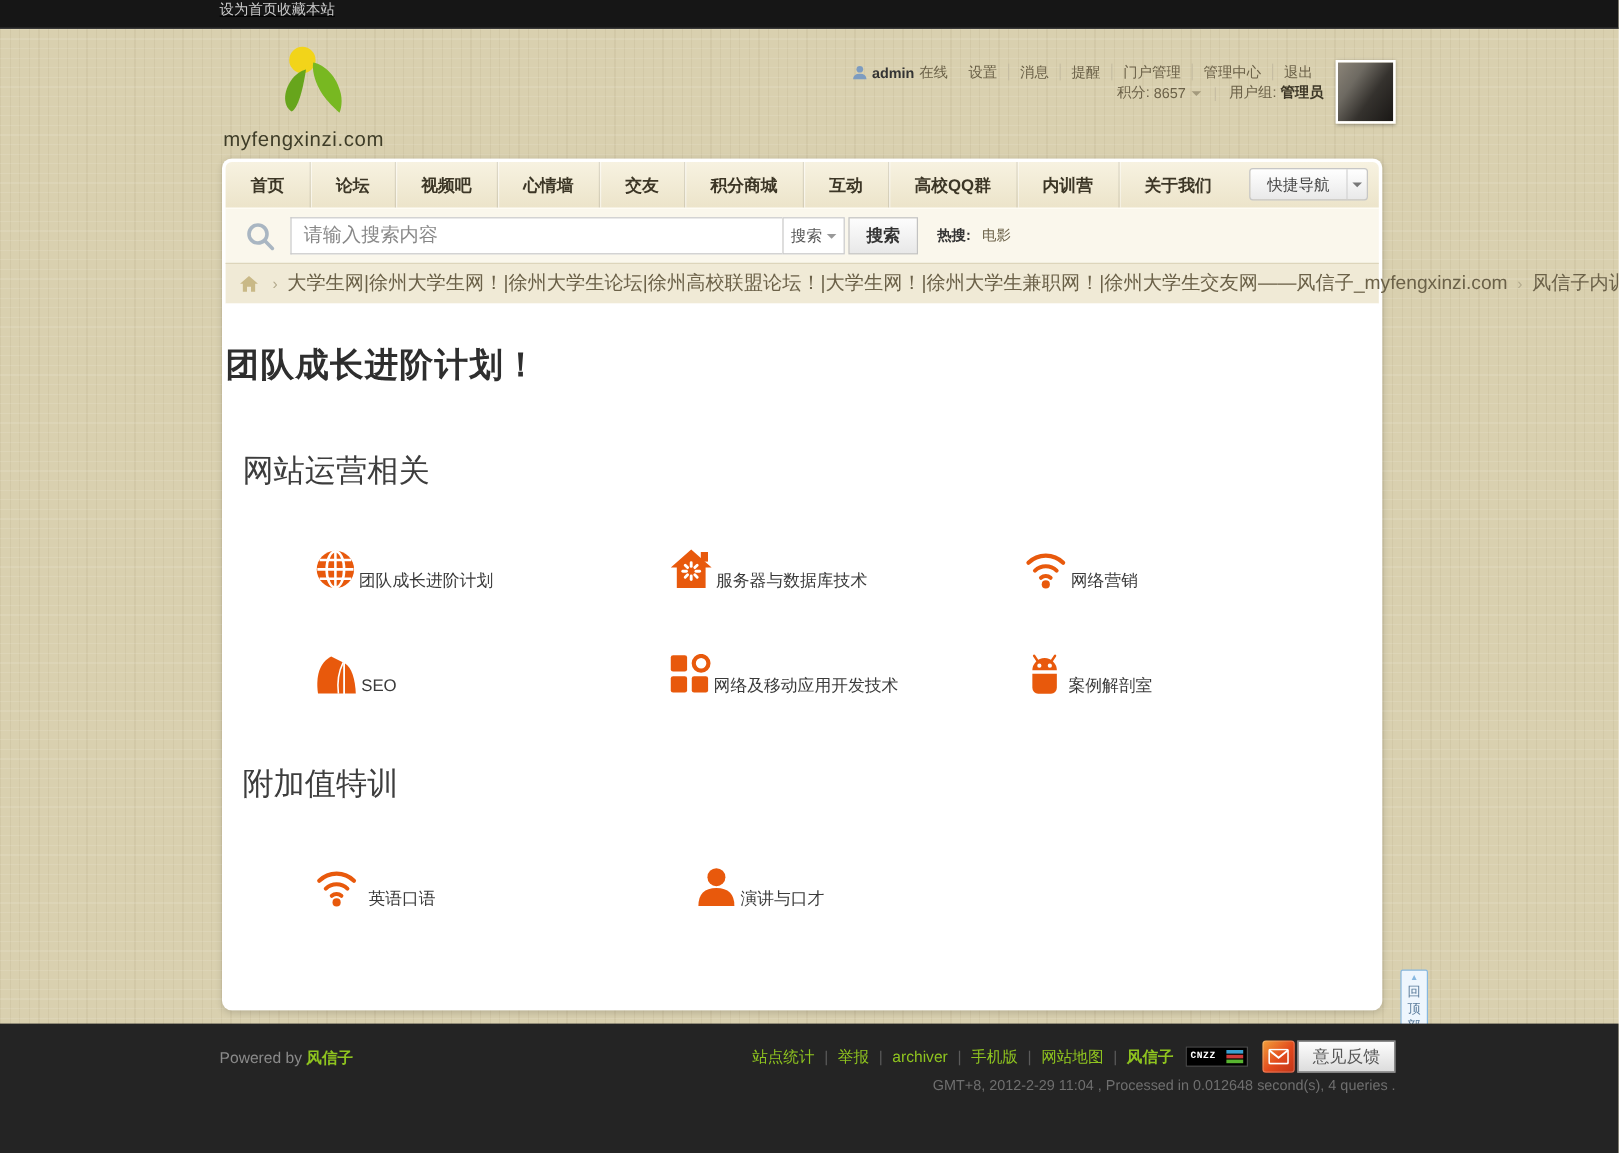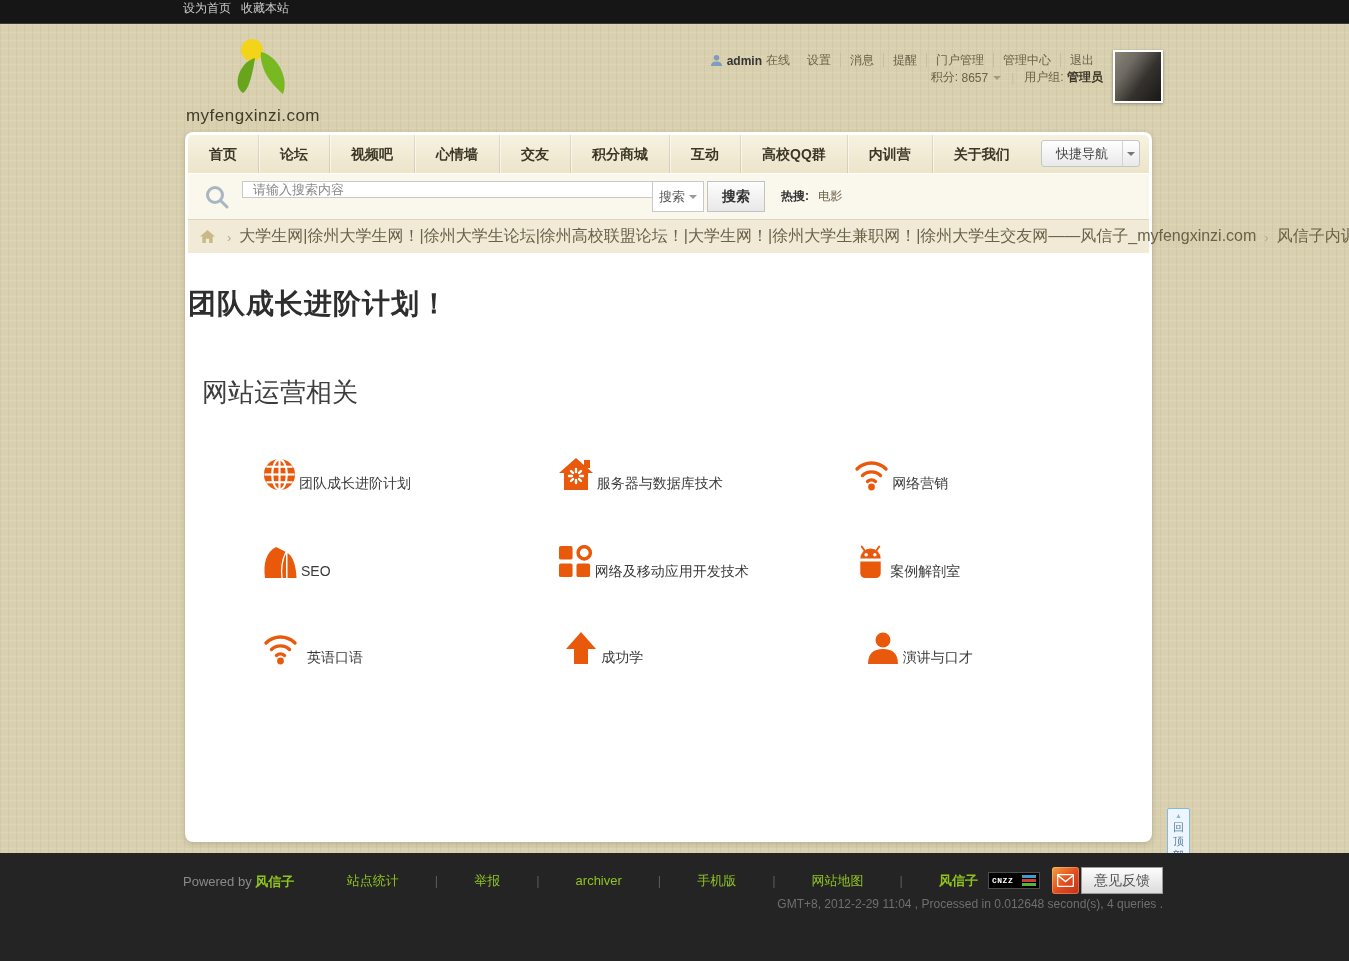--- a/index.html
+++ b/index.html
@@ -7,21 +7,21 @@
   body { font-family:"Liberation Sans","DejaVu Sans",sans-serif; }
   #page {
     position:relative; width:1349px; height:961px; overflow:hidden;
     background-color:#d9d0af;
     background-image:
       repeating-linear-gradient(0deg, rgba(255,255,255,.10) 0 1px, transparent 1px 8px),
       repeating-linear-gradient(90deg, rgba(120,100,60,.07) 0 1px, transparent 1px 8px);
   }
   
   .topbar { position:absolute; left:0; top:0; width:100%; height:24px; background:#161616; border-bottom:1px solid #3a3a3a; }
-  .topbar-inner { position:absolute; left:183px; top:0; height:17px; display:flex; align-items:center; gap:10px; }
+  .topbar-inner { position:absolute; left:183px; top:0; height:17px; display:flex; align-items:center; gap:0;text-decoration:underline; }
   .topbar a { color:#cbcbcb; font-size:12px; text-decoration:none; cursor:pointer; }
   
   .logo { position:absolute; left:183px; top:38px; width:140px; text-align:center; cursor:pointer; }
   .logo-text { font-size:17px; color:#3f3d28; letter-spacing:.5px; margin-top:2px; }
   
   .user-panel { position:absolute; right:246px; top:52px; text-align:right; font-size:12px; color:#6b6148; }
   .user-row { display:flex; justify-content:flex-end; align-items:center; }
   .user-row .uicon { margin-right:4px; display:inline-flex; }
   .user-name { font-weight:bold; color:#333; margin-right:4px; cursor:pointer; }
   .user-links a { color:#6b6148; text-decoration:none; padding:0 9px; border-left:1px solid #c6bda2; cursor:pointer; }
@@ -41,21 +41,21 @@
               border-right:1px solid rgba(0,0,0,.10); box-shadow:1px 0 0 rgba(255,255,255,.55); text-decoration:none; }
   .quicknav { position:absolute; right:9px; top:5px; height:27px; display:flex; align-items:stretch;
               background:linear-gradient(#ffffff,#e9e9e9); border:1px solid #c6c6c6; border-radius:3px; cursor:pointer; }
   .quicknav-label { font-size:13px; color:#444; padding:0 14px; line-height:25px; }
   .quicknav-caretbox { width:17px; border-left:1px solid #d2d2d2; display:flex; align-items:center; justify-content:center; }
   .quicknav-caretbox i { width:0; height:0; border:4px solid transparent; border-top-color:#777; margin-top:4px; }
   
   .search-row { height:46px; background:#faf7ec; border-top:1px solid #fffdf5; display:flex; align-items:center; padding:0 14px; }
   .search-mag { margin:0 12px 0 2px; display:inline-flex; }
   .search-group { display:flex; align-items:stretch; height:31px; }
-  .search-input { width:410px; height:17px; border:1px solid #c9c9c9; border-right:none; padding:0 10px; font-size:13px; color:#333; background:#fff; outline:none; }
+  .search-input { width:410px; height:31px; border:1px solid #c9c9c9; border-right:none; padding:0 10px; font-size:16px; color:#333; background:#fff; outline:none; }
   .search-input::placeholder { color:#888; }
   .search-scope { width:52px; height:31px; border:1px solid #c9c9c9; background:#fff; display:flex; align-items:center; justify-content:center; gap:4px; font-size:13px; color:#555; cursor:pointer; }
   .search-scope i { width:0; height:0; border:4px solid transparent; border-top-color:#999; margin-top:4px; }
   .search-btn { margin-left:3px; width:58px; height:31px; background:linear-gradient(#fdfdfd,#e8e8e8); border:1px solid #c2c2c2; font-size:14px; font-weight:bold; color:#333; cursor:pointer; }
   .hot { margin-left:16px; font-size:12px; color:#333; }
   .hot b { font-weight:bold; }
   .hot a { color:#6b6148; text-decoration:none; margin-left:6px; cursor:pointer; }
   
   .crumb-row { height:34px; background:#f0ead6; border-top:1px solid #ddd5bb; display:flex; align-items:center; padding:0 12px; font-size:16px; color:#6b6148; border-radius:0 0 0 0; }
   .crumb-home { display:inline-flex; margin-right:4px; cursor:pointer; }
@@ -71,21 +71,21 @@
   .course-item .clabel { font-size:14px; color:#3a3a3a; margin-left:2px; line-height:18px; }
   
   .backtop { position:absolute; left:1167px; top:808px; width:23px; height:56px; background:#eef6fd; border:1px solid #87b8e0; border-radius:2px; cursor:pointer; text-align:center; padding-top:2px; }
   .backtop::before { content:"▲"; display:block; font-size:7px; color:#87b8e0; line-height:9px; }
   .backtop-label { display:block; width:13px; margin:0 auto; font-size:11px; line-height:14px; color:#5c7d9c; word-break:break-all; }
   
   .footer { position:absolute; left:0; top:853px; width:100%; height:115px; background:#242424; }
   .footer-left { position:absolute; left:183px; top:20px; font-size:13px; color:#8a8a8a; }
   .footer-left b { color:#8fc41f; font-weight:bold; cursor:pointer; }
   .footer-right { position:absolute; right:186px; top:14px; display:flex; align-items:center; }
-  .footer-links { display:flex; align-items:center; font-size:13px;gap:28px; }
+  .footer-links { display:flex; align-items:center; font-size:13px; }
   .footer-links a { color:#8fc41f; text-decoration:none; cursor:pointer; }
   .footer-links .fsep { color:#5a5a5a; margin:0 8px; }
   .footer-links a.brand { font-weight:bold; }
   .cnzz { margin-left:10px; width:52px; height:17px; background:#000; border:1px solid #4d4d4d; display:flex; align-items:center; justify-content:space-between; padding:0 3px; cursor:pointer; }
   .cnzz-text { color:#fff; font-size:8px; font-weight:bold; font-family:"Liberation Mono","DejaVu Sans Mono",monospace; letter-spacing:.5px; }
   .cnzz-bars { display:flex; flex-direction:column; gap:1px; }
   .cnzz-bars i { display:block; width:14px; height:3px; }
   .cnzz-bars i:nth-child(1){ background:#3a9fd0; }
   .cnzz-bars i:nth-child(2){ background:#d03a3a; }
   .cnzz-bars i:nth-child(3){ background:#58b530; }
@@ -282,46 +282,39 @@
                 </g>
                 <circle cx="13.5" cy="10" r="1.8" fill="#fff"></circle>
                 <circle cx="22.5" cy="10" r="1.8" fill="#fff"></circle>
                 <path d="M7.5 17 h21 v12 a5 5 0 0 1 -5 5 h-11 a5 5 0 0 1 -5 -5 Z" fill="#E8590C"></path>
               </svg>
           </span>
           <span class="clabel">案例解剖室</span>
         </a>
       </div>
 
+      <h2 class="section-h" style="margin-top:56px;">附加值特训</h2>
 
       <div class="item-row" style="margin-top:50px;gap:17px;">
         <a class="course-item">
           <span class="cicon">
             <svg width="37" height="36" viewBox="0 0 37 36">
                 <g fill="none" stroke="#E8590C" stroke-width="3.4" stroke-linecap="round">
                   <path d="M4 13 a20.5 20.5 0 0 1 29 0"></path>
                   <path d="M9.5 19.5 a13 13 0 0 1 18 0"></path>
                   <path d="M14.5 25.5 a6.2 6.2 0 0 1 8 0"></path>
                 </g>
                 <circle cx="18.5" cy="31" r="3.4" fill="#E8590C"></circle>
               </svg>
           </span>
           <span class="clabel" style="margin-left:8px;">英语口语</span>
         </a>
         <a class="course-item">
           <span class="cicon">
             <svg width="36" height="36" viewBox="0 0 36 36">
-                <path d="M18 2 L33 19 H25 V34 H11 V19 H3 Z" fill="#E8590C"></path>
-              </svg>
-          </span>
-          <span class="clabel">成功学</span>
-        </a>
-        <a class="course-item">
-          <span class="cicon">
-            <svg width="36" height="36" viewBox="0 0 36 36">
                 <circle cx="18" cy="10" r="7.5" fill="#E8590C"></circle>
                 <path d="M3 34 Q3 19 18 19 Q33 19 33 34 Z" fill="#E8590C"></path>
               </svg>
           </span>
           <span class="clabel">演讲与口才</span>
         </a>
       </div>
     </div>
   </div>
 

